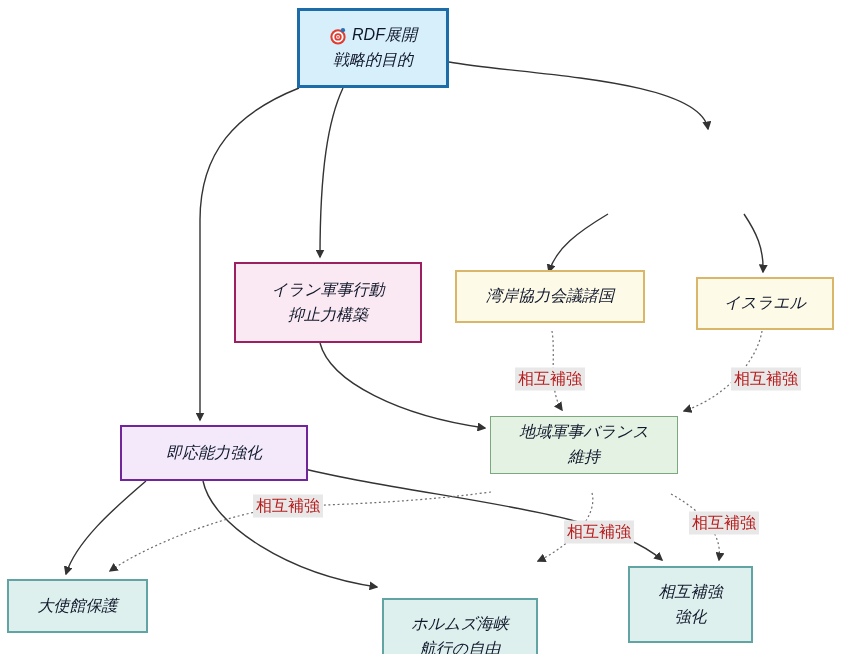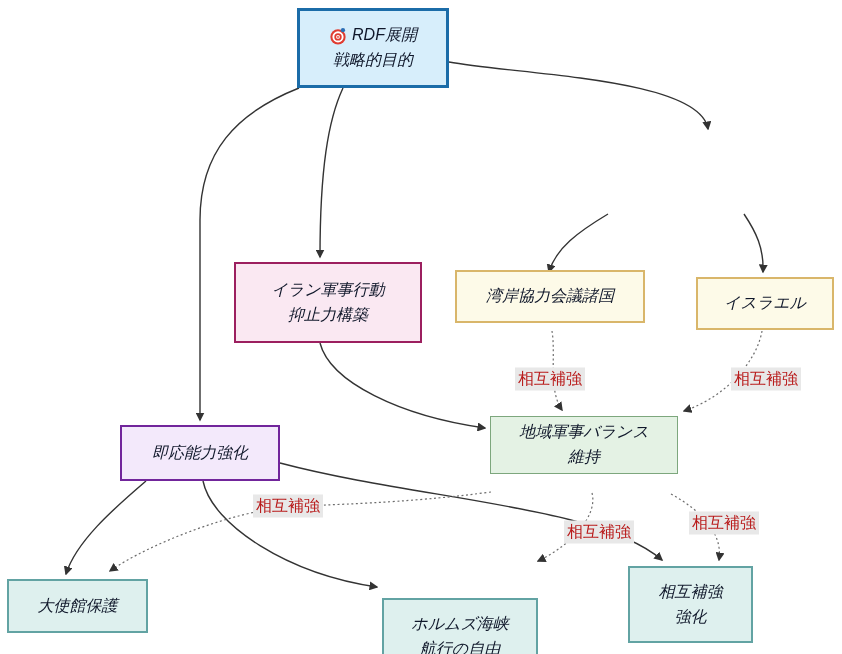--- a/index.html
+++ b/index.html
@@ -79,21 +79,21 @@
   </div>
 
 
   <div class="node n-pink" style="left:234px;top:262px;width:188px;height:81px;">イラン軍事行動
 抑止力構築</div>
 
   <div class="node n-yellow" style="left:455px;top:270px;width:190px;height:53px;">湾岸協力会議諸国</div>
 
   <div class="node n-yellow" style="left:696px;top:277px;width:138px;height:53px;">イスラエル</div>
 
-  <div class="node n-purple" style="left:120px;top:425px;width:160px;height:56px;">即応能力強化</div>
+  <div class="node n-purple" style="left:120px;top:425px;width:188px;height:56px;">即応能力強化</div>
 
   <div class="node n-green" style="left:490px;top:416px;width:188px;height:58px;">地域軍事バランス
 維持</div>
 
   <div class="node n-teal" style="left:7px;top:579px;width:141px;height:54px;">大使館保護</div>
 
   <div class="node n-teal" style="left:382px;top:598px;width:156px;height:77px;">ホルムズ海峡
 航行の自由</div>
 
   <div class="node n-teal" style="left:628px;top:566px;width:125px;height:77px;">相互補強

